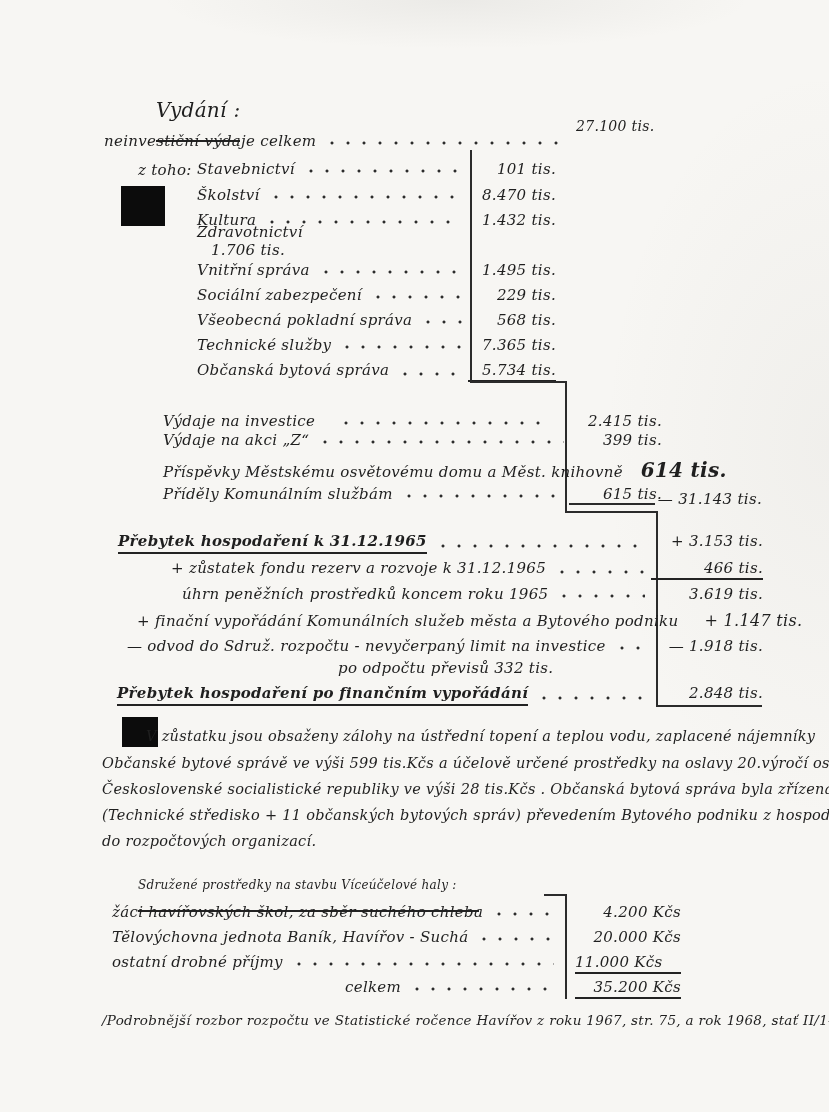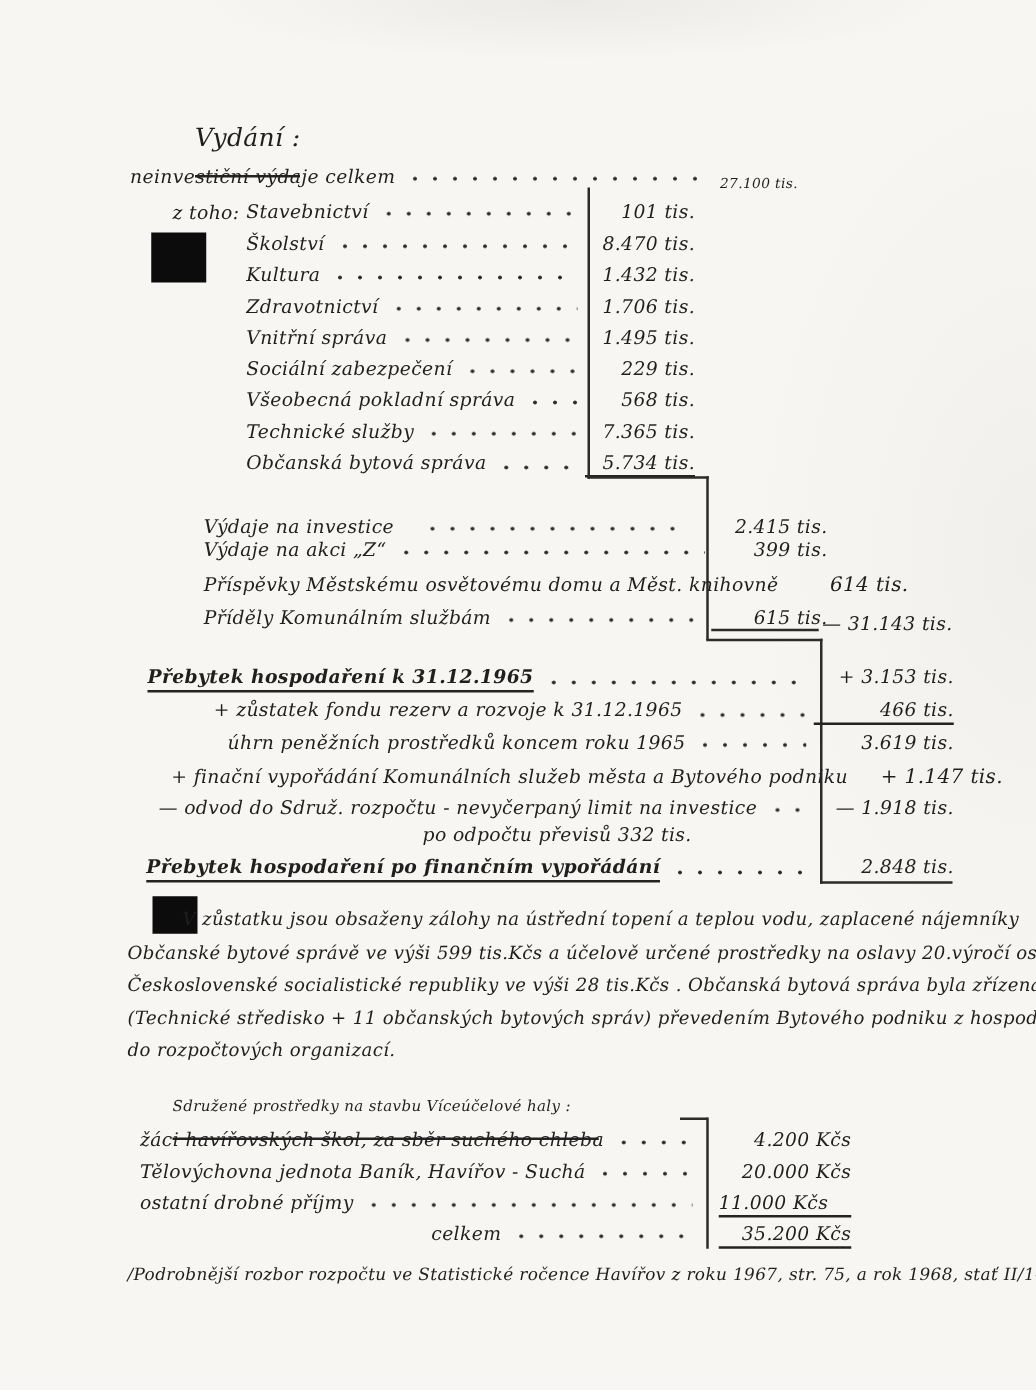--- a/index.html
+++ b/index.html
@@ -51,40 +51,40 @@
 
   <span class="abs hd" style="left:156px;top:98px;font-size:20px;">Vydání :</span>
 
   <div class="redact" style="left:121px;top:186px;width:44px;height:40px;"></div>
   <div class="redact" style="left:122px;top:717px;width:36px;height:30px;"></div>
 
   <div class="row txt" style="left:104px;top:132px;width:462px;">
     <span class="lbl">neinvestiční výdaje celkem</span>
     <span class="leader"></span>
   </div>
-  <span class="abs txt" style="left:576px;top:140px;font-size:11px;">27.100 tis.</span>
+  <span class="abs txt" style="left:576px;top:118px;font-size:14px;">27.100 tis.</span>
 
   <span class="abs txt" style="left:138px;top:161px;">z toho:</span>
 
   <div class="row txt" style="left:197px;top:160px;width:359px;">
     <span class="lbl">Stavebnictví</span>
     <span class="leader"></span>
     <span class="v v1">101 tis.</span>
   </div>
   <div class="row txt" style="left:197px;top:186px;width:359px;">
     <span class="lbl">Školství</span>
     <span class="leader"></span>
     <span class="v v1">8.470 tis.</span>
   </div>
   <div class="row txt" style="left:197px;top:211px;width:359px;">
     <span class="lbl">Kultura</span>
     <span class="leader"></span>
     <span class="v v1">1.432 tis.</span>
   </div>
-  <div class="row txt" style="left:197px;top:236px;width:359px;">
+  <div class="row txt" style="left:197px;top:223px;width:359px;flex-direction:column;">
     <span class="lbl">Zdravotnictví</span>
     <span class="leader"></span>
     <span class="v v1">1.706 tis.</span>
   </div>
   <div class="row txt" style="left:197px;top:261px;width:359px;">
     <span class="lbl">Vnitřní správa</span>
     <span class="leader"></span>
     <span class="v v1">1.495 tis.</span>
   </div>
   <div class="row txt" style="left:197px;top:286px;width:359px;">
@@ -122,21 +122,21 @@
     <span class="v v2">2.415 tis.</span>
   </div>
   <div class="row txt" style="left:163px;top:431px;width:499px;">
     <span class="lbl">Výdaje na akci „Z“</span>
     <span class="leader"></span>
     <span class="v v2">399 tis.</span>
   </div>
   <div class="row" style="left:163px;top:458px;width:499px;font-size:15px;">
     <span class="lbl">Příspěvky Městskému osvětovému domu a Měst. knihovně</span>
     <span class="leader"></span>
-    <span class="v v2" style="font-size:16px;">614 tis.</span>
+    <span class="v v2" style="font-size:20px;font-weight:bold;">614 tis.</span>
   </div>
   <div class="row txt" style="left:163px;top:485px;width:499px;">
     <span class="lbl">Příděly Komunálním službám</span>
     <span class="leader"></span>
     <span class="v v2">615 tis.</span>
   </div>
   <span class="abs txt" style="left:648px;top:490px;width:114px;text-align:right;">— 31.143 tis.</span>
 
   <div class="row txt" style="left:118px;top:532px;width:645px;">
     <span class="lbl" style="font-weight:bold;border-bottom:2px solid #232323;padding-bottom:2px;">Přebytek hospodaření k 31.12.1965</span>

